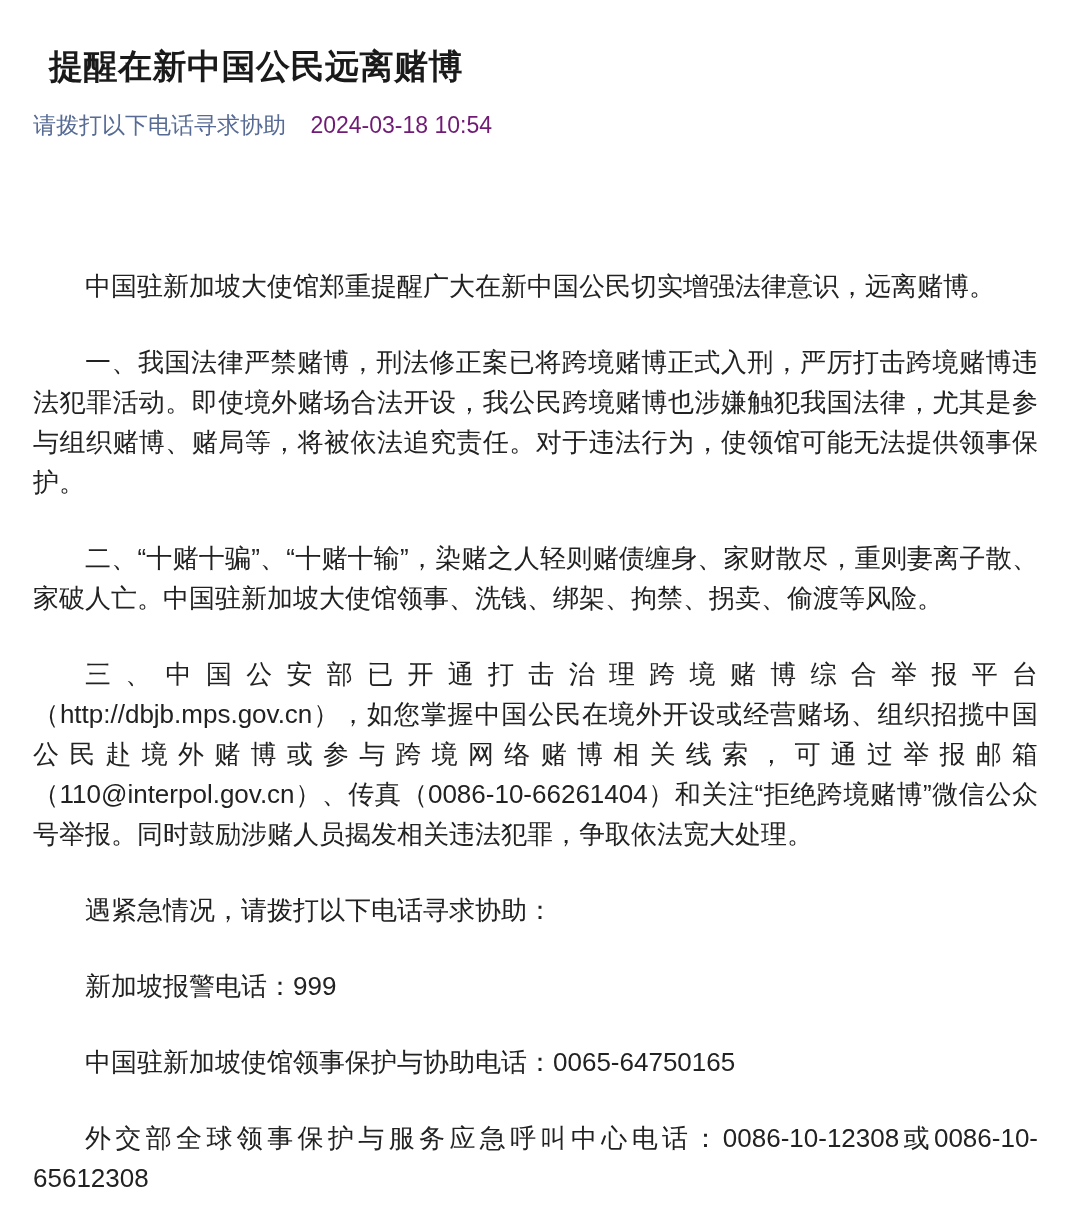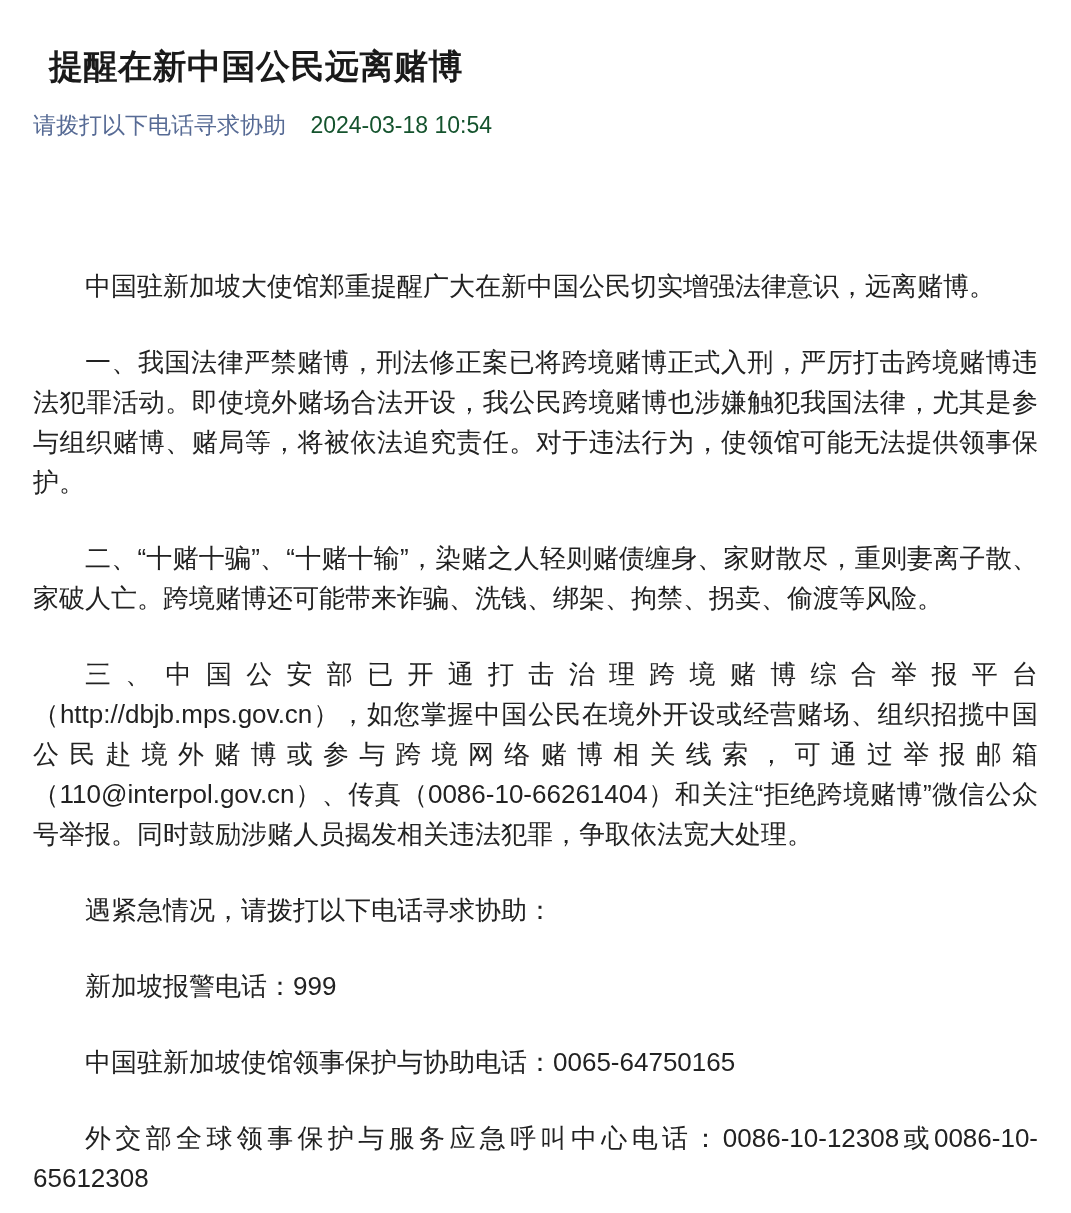--- a/index.html
+++ b/index.html
@@ -30,21 +30,21 @@
     margin-top: 20px;
     font-size: 23px;
     line-height: 32px;
     white-space: nowrap;
   }
   .byline .author {
     color: #576b95;
     cursor: pointer;
   }
   .byline .timestamp {
-    color: #14532d;
+    color: #701a75;
     margin-left: 18px;
   }
   .content {
     padding-top: 125px;
   }
   .content p {
     margin: 0 0 36px 0;
     font-size: 26px;
     line-height: 40px;
     color: #222222;
@@ -65,21 +65,21 @@
   <h1 class="article-title">提醒在新中国公民远离赌博</h1>
 
   <div class="byline">
     <span class="author">请拨打以下电话寻求协助</span>
     <span class="timestamp">2024-03-18 10:54</span>
   </div>
 
   <div class="content">
     <p>中国驻新加坡大使馆郑重提醒广大在新中国公民切实增强法律意识，远离赌博。</p>
     <p>一、我国法律严禁赌博，刑法修正案已将跨境赌博正式入刑，严厉打击跨境赌博违法犯罪活动。即使境外赌场合法开设，我公民跨境赌博也涉嫌触犯我国法律，尤其是参与组织赌博、赌局等，将被依法追究责任。对于违法行为，使领馆可能无法提供领事保护。</p>
-    <p>二、“十赌十骗”、“十赌十输”，染赌之人轻则赌债缠身、家财散尽，重则妻离子散、家破人亡。跨境赌博还可能带来诈骗、洗钱、绑架、拘禁、拐卖、偷渡等风险。</p>
+    <p>二、“十赌十骗”、“十赌十输”，染赌之人轻则赌债缠身、家财散尽，重则妻离子散、家破人亡。中国驻新加坡大使馆领事、洗钱、绑架、拘禁、拐卖、偷渡等风险。</p>
     <p>三、中国公安部已开通打击治理跨境赌博综合举报平台（http://dbjb.mps.gov.cn），如您掌握中国公民在境外开设或经营赌场、组织招揽中国公民赴境外赌博或参与跨境网络赌博相关线索，可通过举报邮箱（110@interpol.gov.cn）、传真（0086-10-66261404）和关注“拒绝跨境赌博”微信公众号举报。同时鼓励涉赌人员揭发相关违法犯罪，争取依法宽大处理。</p>
     <p>遇紧急情况，请拨打以下电话寻求协助：</p>
     <p>新加坡报警电话：999</p>
     <p>中国驻新加坡使馆领事保护与协助电话：0065-64750165</p>
     <p>外交部全球领事保护与服务应急呼叫中心电话：0086-10-12308或0086-10-65612308</p>
   </div>
 
 </div>
 
 </body></html>

